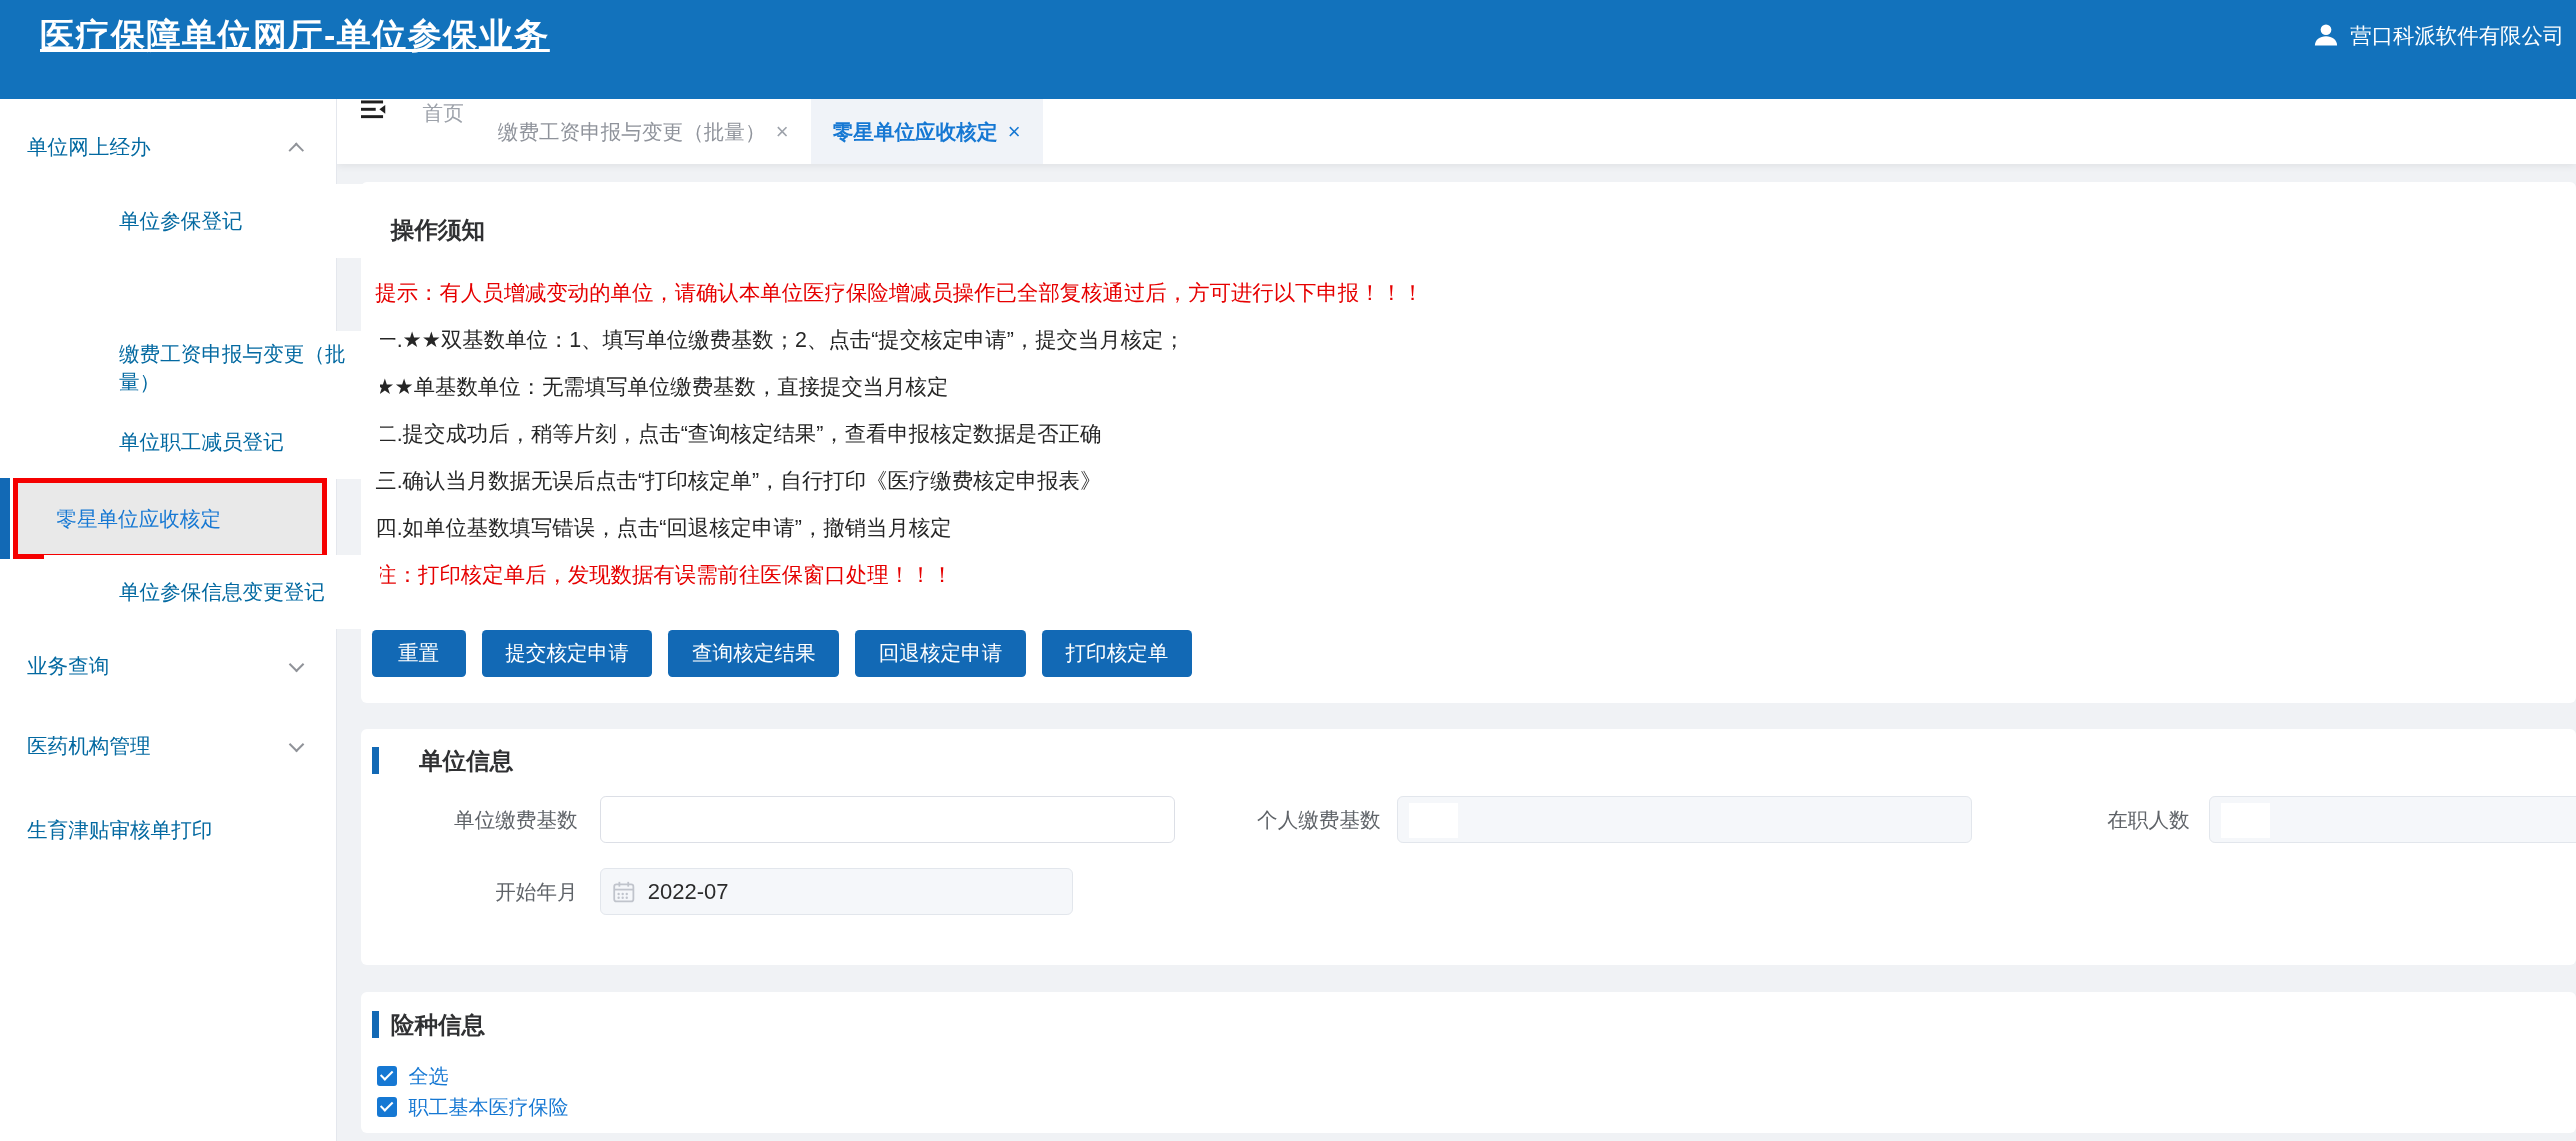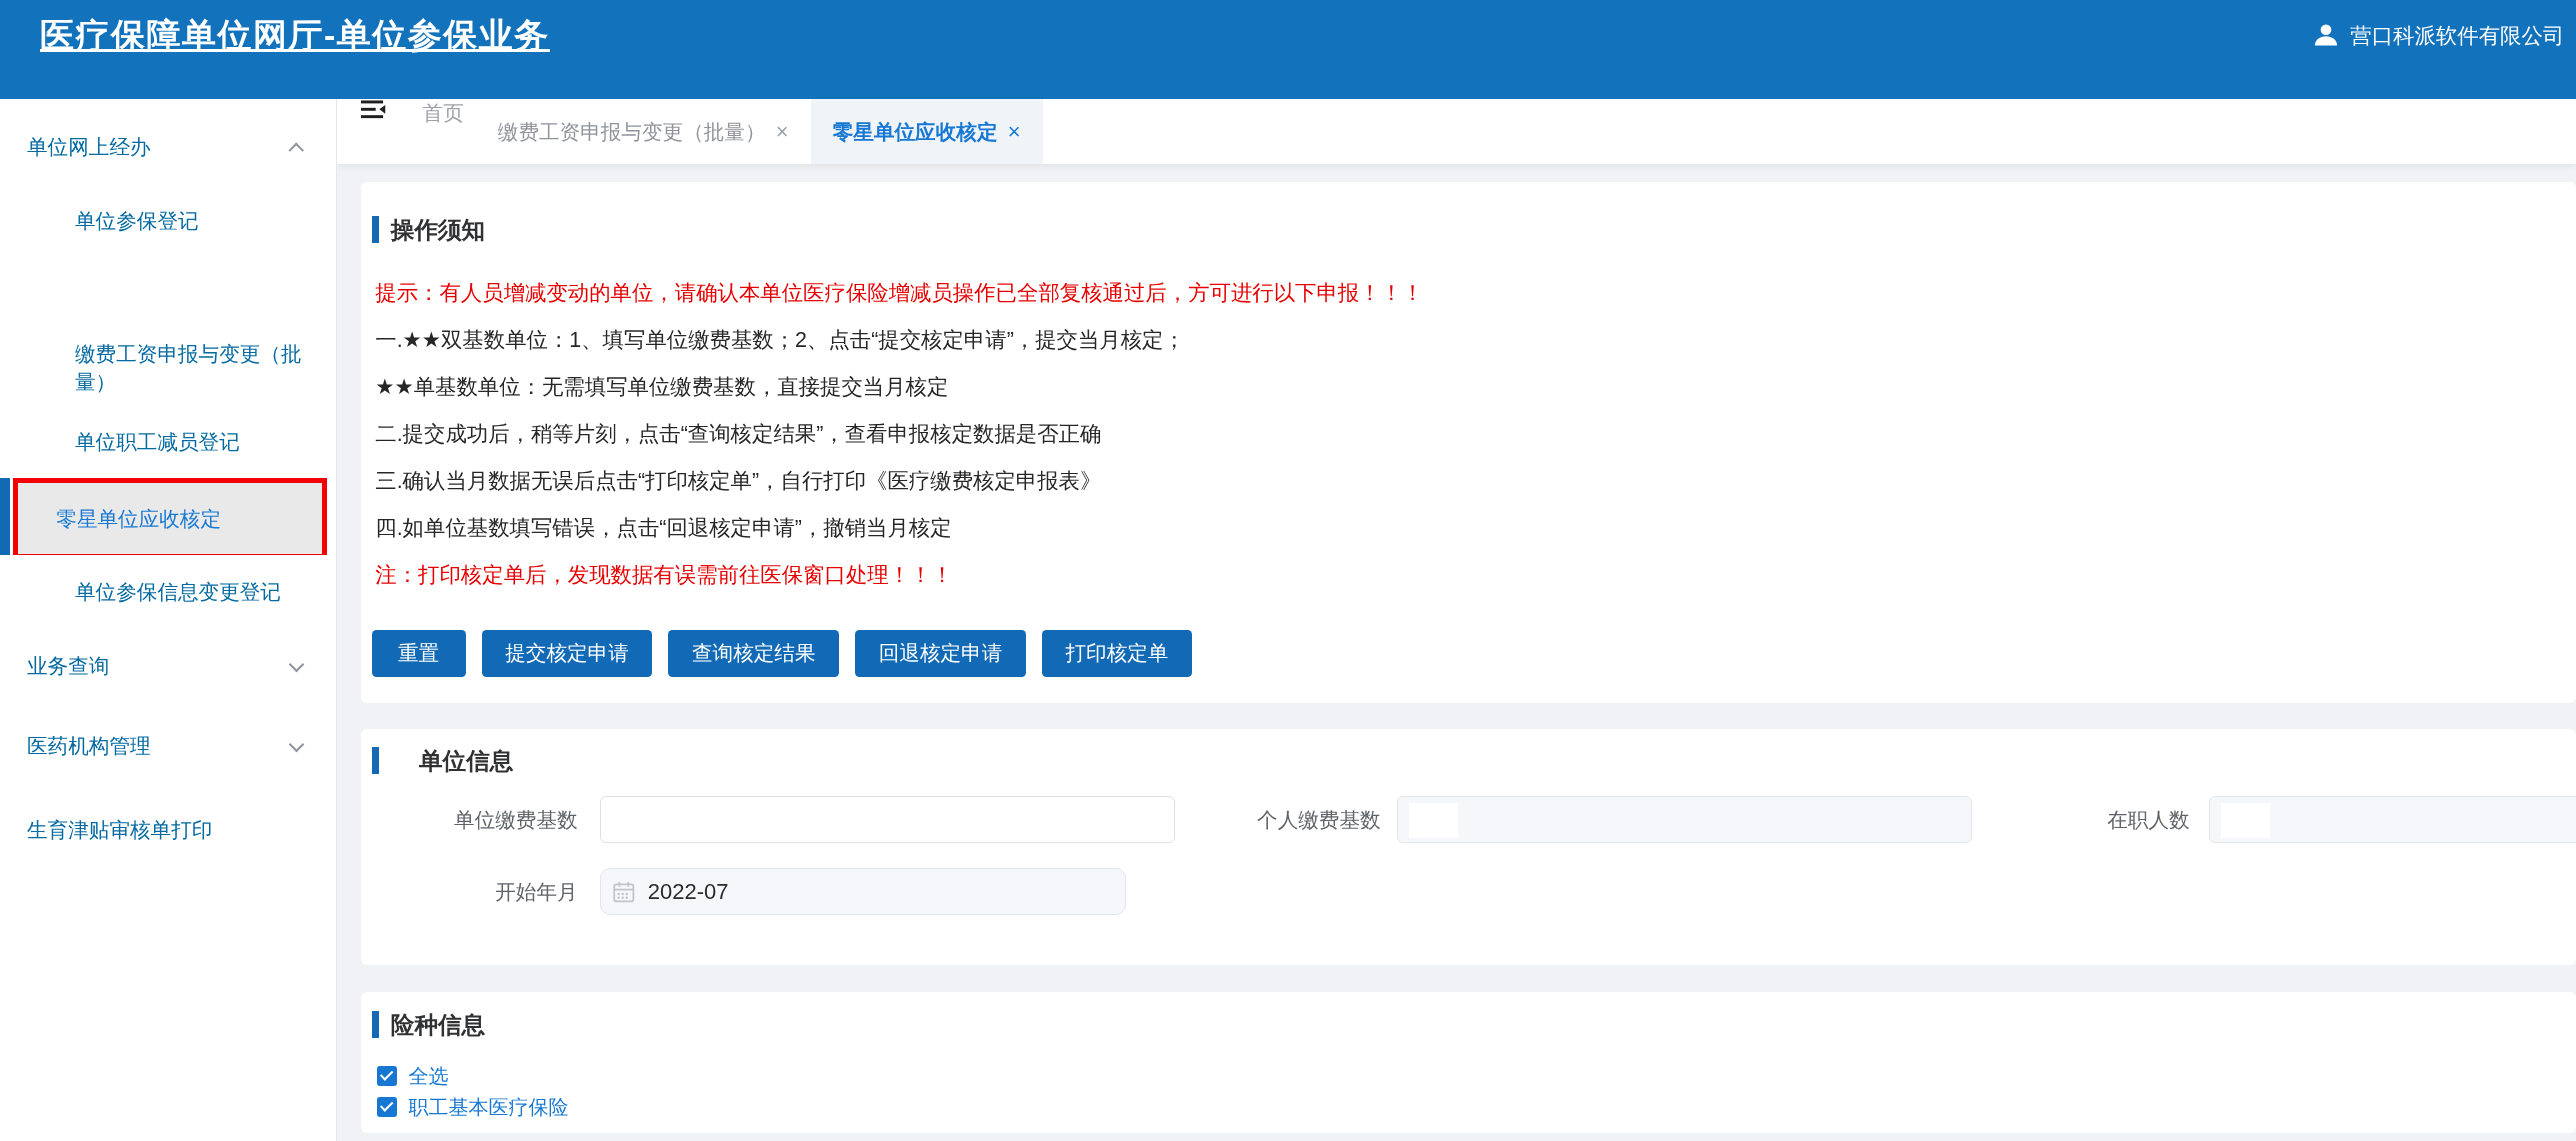--- a/index.html
+++ b/index.html
@@ -13,21 +13,21 @@
 
   
   .app-header { position:absolute; top:0; left:0; right:0; height:99px; background:#1272bc; z-index:5; }
   .page-title { position:absolute; left:40px; top:13.3px; font-size:34px; font-weight:bold; color:#fff; letter-spacing:1.5px;text-decoration:underline; }
   .header-user { position:absolute; right:11.8px; top:20.6px; display:flex; align-items:center; gap:10.3px; color:#fff; font-size:21.4px; cursor:pointer; }
 
   
   .sidebar { position:absolute; left:0; top:99px; width:337px; bottom:0; background:#fff; border-right:0.7px solid #e4e7ed; z-index:3; }
   .side-item { position:absolute; left:0; width:100%; height:74px; display:flex; align-items:center; font-size:20.6px; color:#0369a1; cursor:pointer; background:#fff; }
   .side-item.group { padding-left:27px; }
-  .side-item.child { padding-left:75px; }
+  .side-item.child { padding-left:75px;margin-left:44px; }
   .chevron { position:absolute; right:32px; width:13.3px; height:13.3px; }
   .chevron::before { content:""; position:absolute; left:0; width:8.8px; height:8.8px; border-left:2.2px solid #909399; border-bottom:2.2px solid #909399; }
   .chevron.up::before   { transform:rotate(135deg); top:4.4px; }
   .chevron.down::before { transform:rotate(-45deg); top:-0.7px; }
 
   .active-indicator { position:absolute; left:0; top:379px; width:10.3px; height:81px; background:#1269b5; }
   .sidebar-active-item {
     position:absolute; left:13.3px; top:379px; width:314px; height:81px;
     border:5.9px solid #f50000; background:#e9e9e9;
     display:flex; align-items:center; padding-left:38px;
@@ -73,21 +73,21 @@
   .inp.disabled { background:#f5f7fa; border-color:#e2e6ec; }
   .patch { position:absolute; left:11.8px; top:5.9px; width:49px; height:35px; background:#fff; }
 
   #lbl-unit-base      { left:22px;   top:67px;  width:195px; }
   #inp-unit-base      { left:239px;  top:67px;  }
   #lbl-personal-base  { left:825px; top:67px;  width:195px; }
   #inp-personal-base  { left:1036px; top:67px;  width:575px; }
   #lbl-employee-count { left:1634px; top:67px;  width:195px; }
   #inp-employee-count { left:1848px; top:67px;  width:575px; }
   #lbl-start-month    { left:22px;   top:139px; width:195px; }
-  #inp-start-month    { left:239px;  top:139px; width:526px; display:flex; align-items:center; gap:11.8px; padding:0 11.8px; font-size:22px; color:#2b2b2b;border-radius:10px; }
+  #inp-start-month    { left:239px;  top:139px; width:473px; display:flex; align-items:center; gap:11.8px; padding:0 11.8px; font-size:22px; color:#2b2b2b; }
 
   
   .chk-row { position:absolute; left:16px; display:flex; align-items:center; gap:11.8px; font-size:20px; color:#1678d3; cursor:pointer; }
   #chk-row-all     { top:71px; }
   #chk-row-medical { top:102px; }
   .checkbox { width:20px; height:20px; background:#1678d3; border-radius:2.9px; position:relative; flex:0 0 auto; }
   .checkbox::after { content:""; position:absolute; left:6.6px; top:2.2px; width:5.2px; height:10.3px;
     border:solid #fff; border-width:0 2.2px 2.2px 0; transform:rotate(45deg); }
 </style>
 </head>

